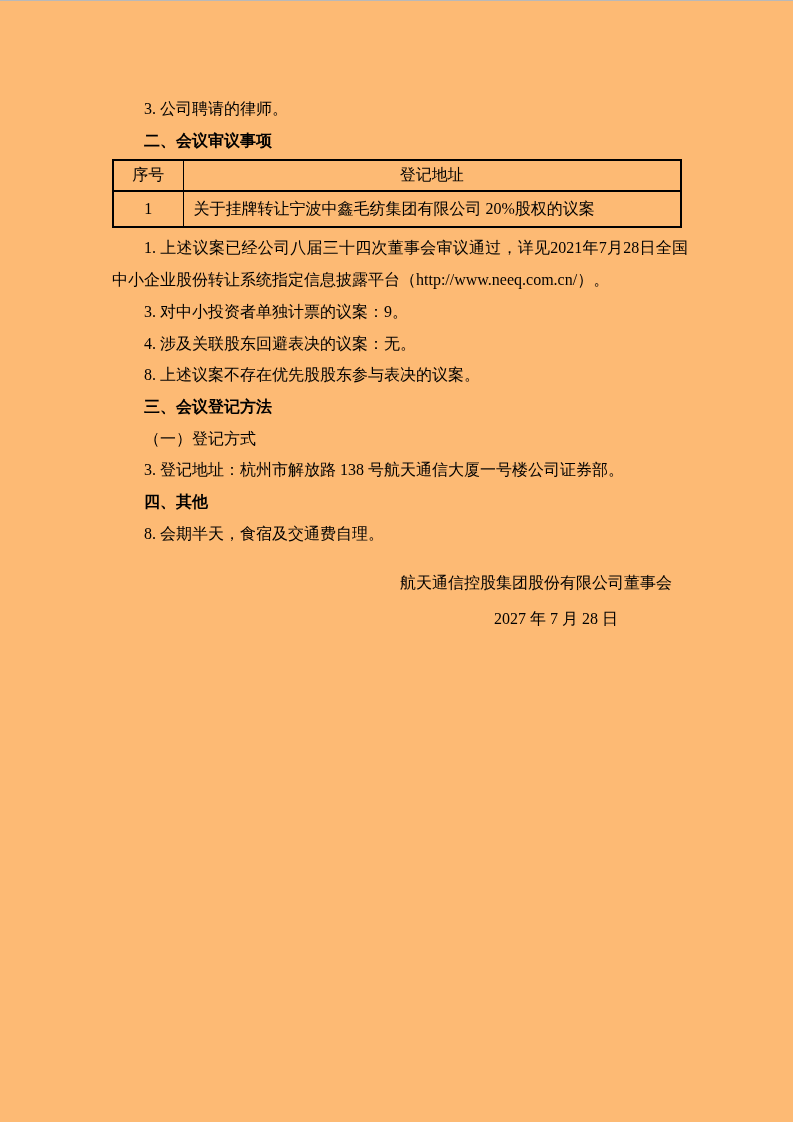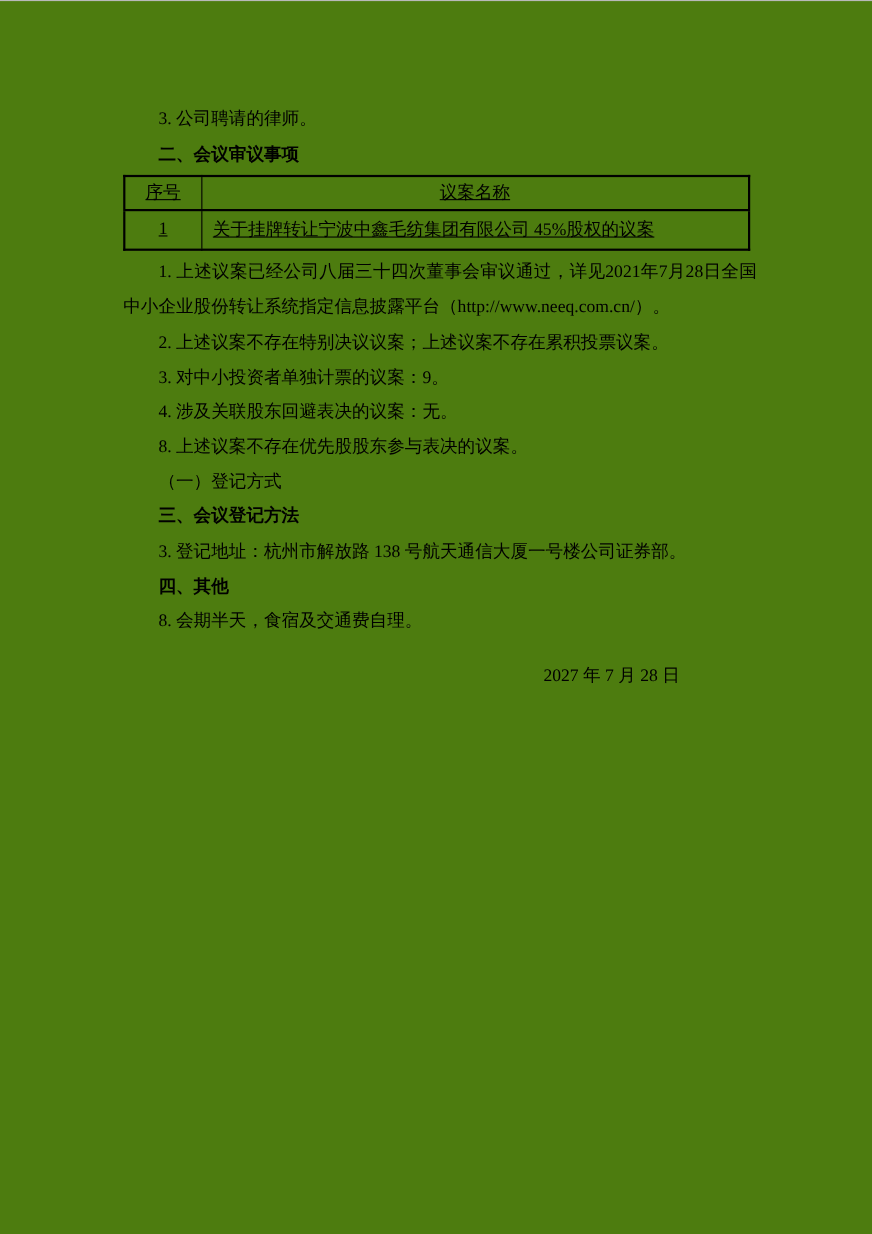--- a/index.html
+++ b/index.html
@@ -6,42 +6,41 @@
   html, body { background: #ffffff; }
   body {
     width: 793px;
     font-family: "Liberation Serif", "DejaVu Serif", serif;
     color: #000000;
   }
   .page {
     position: relative;
     width: 793px;
     height: 1122px;
-    background: #4d7c0f;
+    background: #fdba74;
     border-top: 1px solid #b9b9b9;
     padding: 92px 105px 0 112px;
     overflow: hidden;
   }
   .para {
     font-size: 16px;
     line-height: 31.7px;
     text-align: justify;
     text-indent: 2em;
     word-break: break-all;
   }
   .heading {
     font-weight: bold;
   }
   table.proposal-table {
     border-collapse: collapse;
     width: 570px;
     margin: 3px 0 4px 0;
     table-layout: fixed;
     border: 2px solid #000000;
-    text-decoration: underline;
   }
   table.proposal-table th,
   table.proposal-table td {
     border: 1px solid #000000;
     font-size: 16px;
     font-weight: normal;
     padding: 0 6px;
     vertical-align: middle;
   }
   table.proposal-table thead tr { border-bottom: 2px solid #000000; }
@@ -72,41 +71,41 @@
 <div class="page">
 
   <p class="para">3. 公司聘请的律师。</p>
 
   <p class="para heading">二、会议审议事项</p>
 
   <table class="proposal-table">
     <thead>
       <tr>
         <th class="col-no">序号</th>
-        <th>议案名称</th>
+        <th>登记地址</th>
       </tr>
     </thead>
     <tbody>
       <tr>
         <td class="cell-no">1</td>
-        <td class="cell-name">关于挂牌转让宁波中鑫毛纺集团有限公司 45%股权的议案</td>
+        <td class="cell-name">关于挂牌转让宁波中鑫毛纺集团有限公司 20%股权的议案</td>
       </tr>
     </tbody>
   </table>
 
   <p class="para">1. 上述议案已经公司八届三十四次董事会审议通过，详见2021年7月28日全国中小企业股份转让系统指定信息披露平台（http://www.neeq.com.cn/）。</p>
-  <p class="para">2. 上述议案不存在特别决议议案；上述议案不存在累积投票议案。</p>
   <p class="para">3. 对中小投资者单独计票的议案：9。</p>
   <p class="para">4. 涉及关联股东回避表决的议案：无。</p>
   <p class="para">8. 上述议案不存在优先股股东参与表决的议案。</p>
 
+  <p class="para heading">三、会议登记方法</p>
   <p class="para">（一）登记方式</p>
-  <p class="para heading">三、会议登记方法</p>
   <p class="para">3. 登记地址：杭州市解放路 138 号航天通信大厦一号楼公司证券部。</p>
 
   <p class="para heading">四、其他</p>
   <p class="para">8. 会期半天，食宿及交通费自理。</p>
 
   <div class="signature">
+    <p class="sig-company">航天通信控股集团股份有限公司董事会</p>
     <p class="sig-date">2027 年 7 月 28 日</p>
   </div>
 
 </div>
 
 </body></html>

